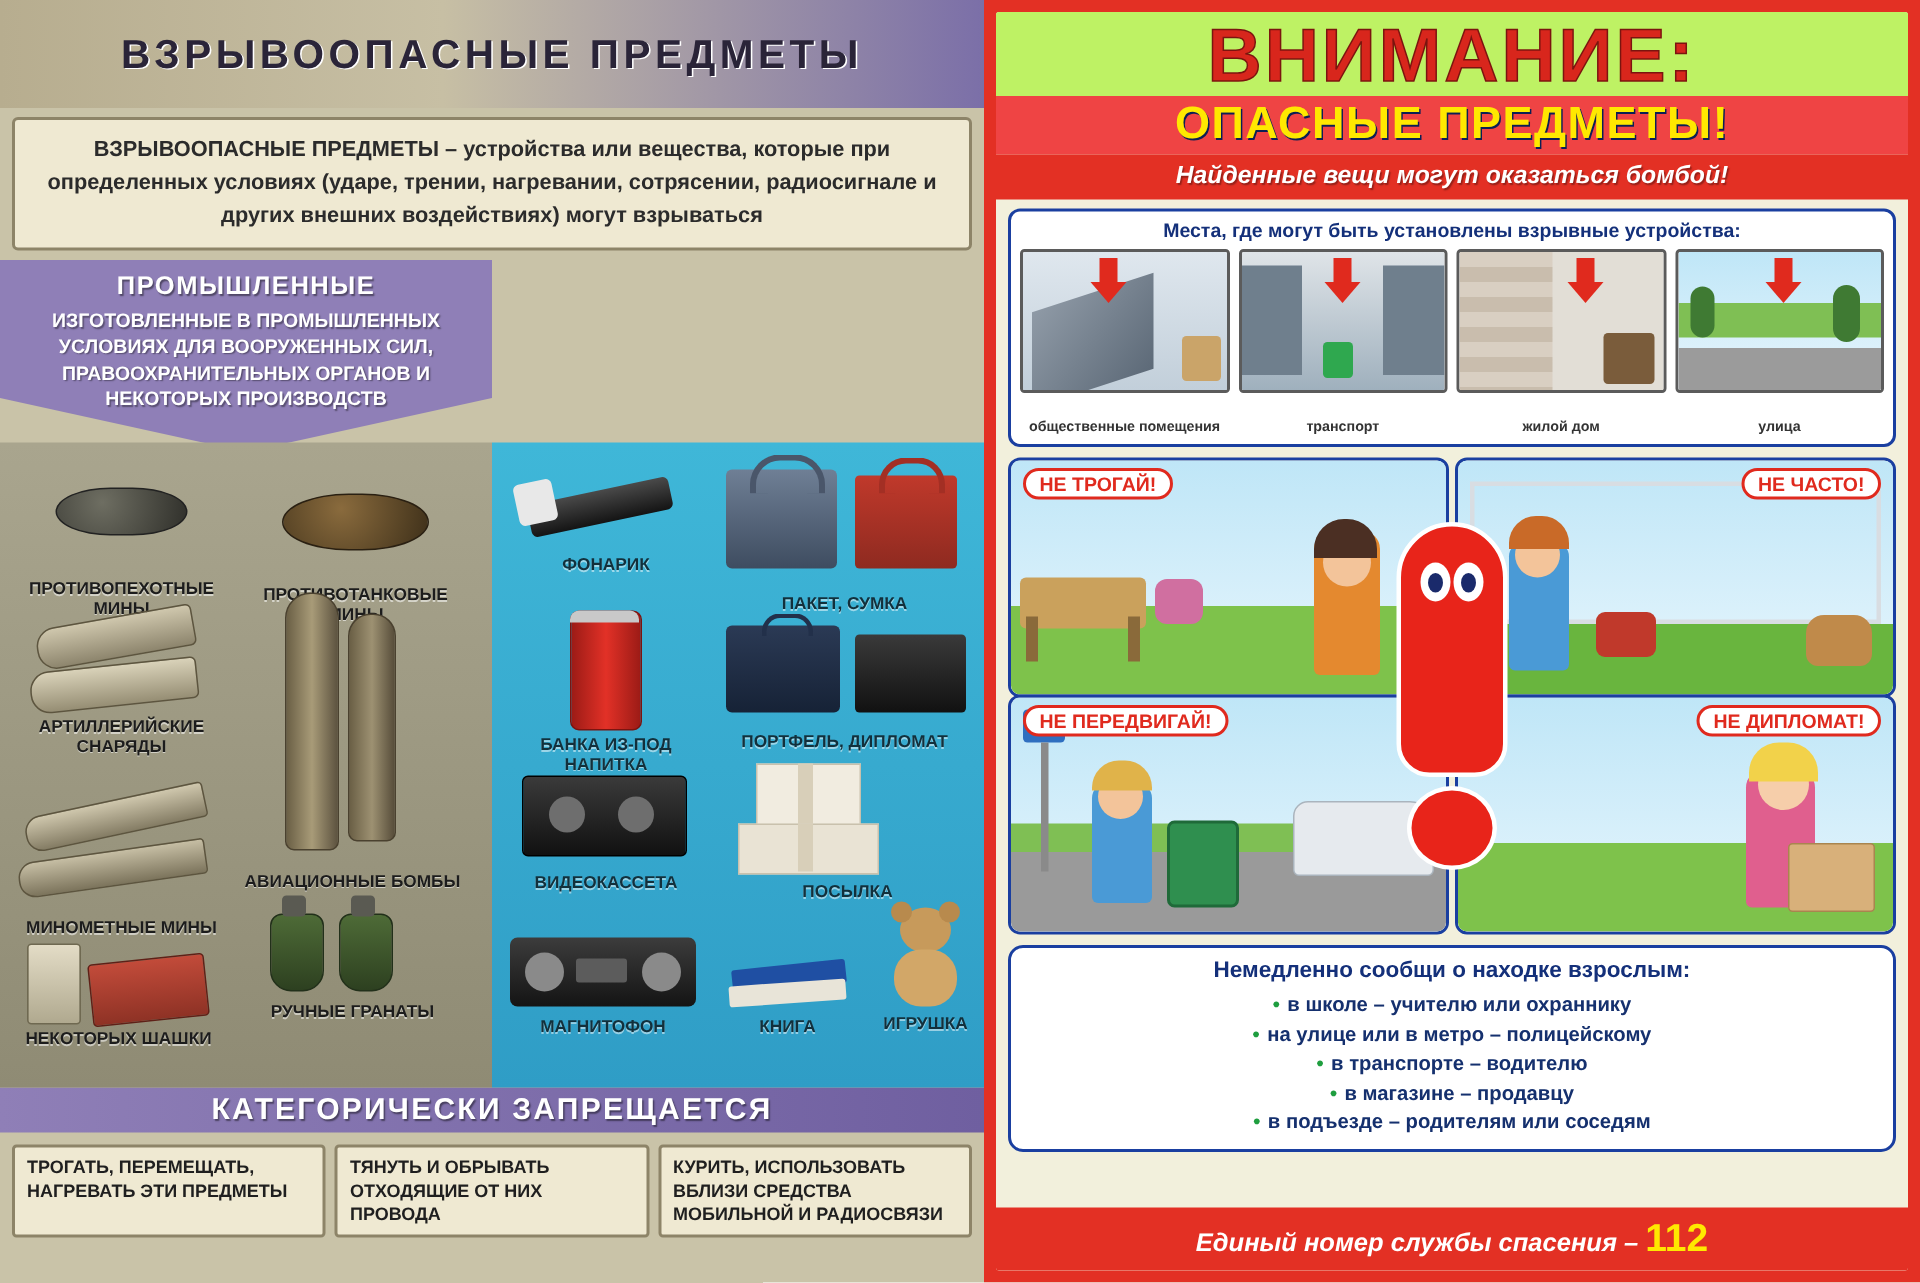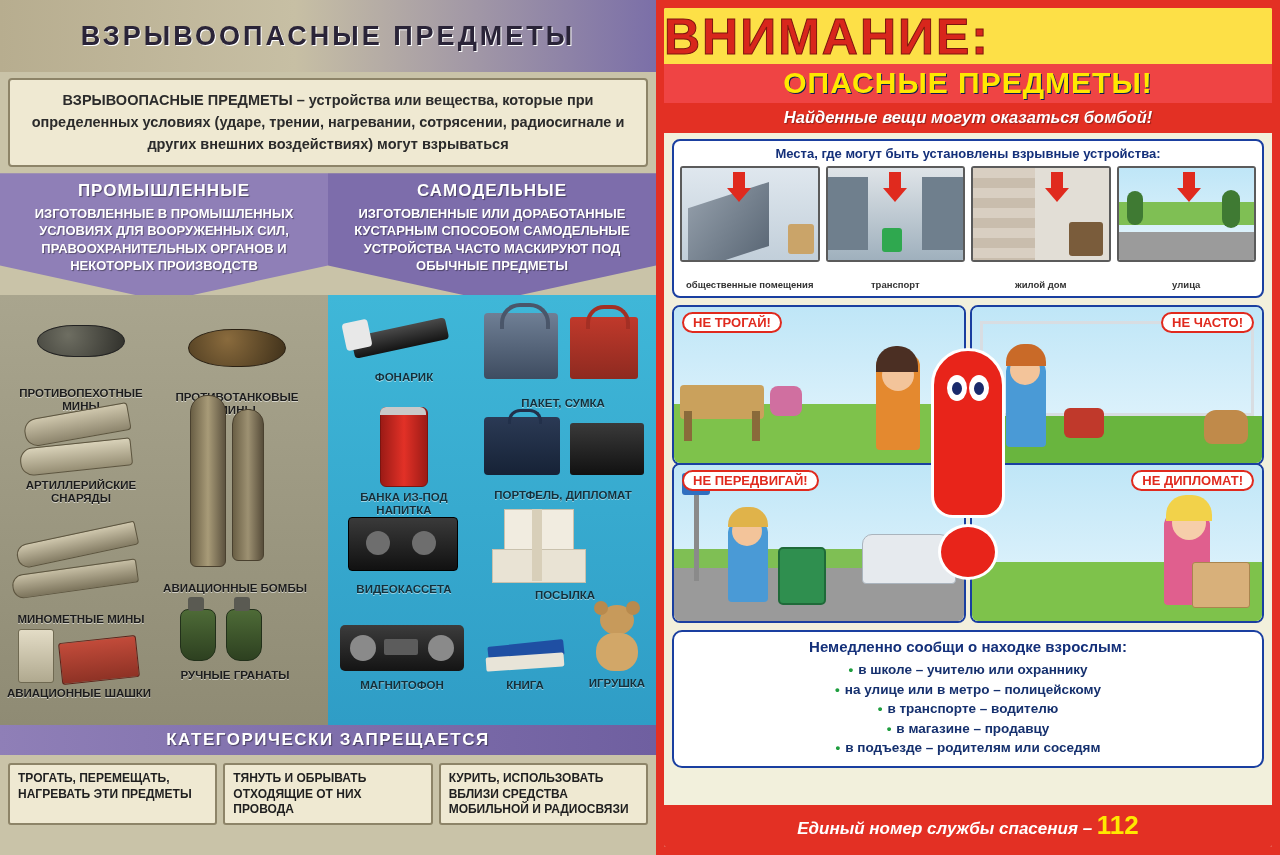--- a/index.html
+++ b/index.html
@@ -25,29 +25,29 @@
   .gcol{position:relative;width:50%;}
   .gcol.ind{background:linear-gradient(180deg,#a9a58e,#8f8b74);}
   .gcol.home{background:linear-gradient(180deg,#3fb7d8,#2f9dc6);}
   .cellgrid{position:relative;width:100%;height:100%;}
   .cell{position:absolute;text-align:center;}
   .cap{font-size:11.5px;font-weight:bold;color:#1c1c1c;line-height:1.15;text-shadow:0 1px 0 rgba(255,255,255,.55);}
   .gcol.home .cap{color:#12303c;text-shadow:0 1px 0 rgba(255,255,255,.5);}
   .obj{margin:0 auto 2px auto;}
 
   .pl-ban{height:30px;background:linear-gradient(90deg,#8f7fb7,#6f5fa0);display:flex;align-items:center;justify-content:center;}
-  .pl-ban span{color:#fff;font-size:17px;font-weight:bold;letter-spacing:1.5px;text-shadow:1px 1px 1px rgba(0,0,0,.45);}
+  .pl-ban span{color:#fff;font-size:20px;font-weight:bold;letter-spacing:1.5px;text-shadow:1px 1px 1px rgba(0,0,0,.45);}
   .pl-bottom{display:flex;gap:6px;padding:8px;height:78px;box-sizing:border-box;}
   .bbox{flex:1;background:#efe9d2;border:2px solid #8d8468;border-radius:3px;padding:6px 8px;
         font-size:12px;font-weight:bold;color:#1f1f1f;line-height:1.3;}
 
   
   .poster-right{position:relative;width:624px;height:855px;background:#e33024;overflow:hidden;}
   .pr-inner{position:absolute;inset:8px;background:#f2f0dc;border-radius:2px;overflow:hidden;}
-  .pr-head{background:#fde047;padding:4px 0 2px 0;text-align:left;}
+  .pr-head{background:#bef264;padding:4px 0 2px 0;text-align:center;}
   .pr-head .l1{font-size:50px;font-weight:bold;color:#d8261c;letter-spacing:2px;line-height:1;
                -webkit-text-stroke:1px #7b140f;}
   .pr-head2{background:#ef4444;padding:3px 0 4px 0;text-align:center;}
   .pr-head2 .l2{font-size:30px;font-weight:bold;color:#ffe800;letter-spacing:1px;line-height:1.05;text-shadow:1px 1px 0 #0b1f55;}
   .pr-sub{background:#e33024;text-align:center;padding:5px 0 6px 0;}
   .pr-sub span{color:#fff;font-size:16.5px;font-weight:bold;font-style:italic;text-shadow:1px 1px 1px rgba(0,0,0,.35);}
 
   .pr-places{margin:6px 8px 0 8px;background:#ffffff;border:2px solid #1a3fa0;border-radius:8px;padding:5px 6px 6px 6px;}
   .pr-places h4{margin:0 0 5px 0;text-align:center;font-size:13px;color:#14307a;font-weight:bold;}
   .places-row{display:flex;gap:6px;}
@@ -102,26 +102,20 @@
 
     <div class="pl-def">ВЗРЫВООПАСНЫЕ ПРЕДМЕТЫ – устройства или вещества, которые при определенных условиях (ударе, трении, нагревании, сотрясении, радиосигнале и других внешних воздействиях) могут взрываться</div>
 
     <div class="pl-cols">
       <div class="pl-col ind">
         <div class="inner">
           <h3>ПРОМЫШЛЕННЫЕ</h3>
           <p>ИЗГОТОВЛЕННЫЕ В ПРОМЫШЛЕННЫХ УСЛОВИЯХ ДЛЯ ВООРУЖЕННЫХ СИЛ, ПРАВООХРАНИТЕЛЬНЫХ ОРГАНОВ И НЕКОТОРЫХ ПРОИЗВОДСТВ</p>
         </div>
       </div>
-      <div class="pl-col home">
-        <div class="inner">
-          <h3>САМОДЕЛЬНЫЕ</h3>
-          <p>ИЗГОТОВЛЕННЫЕ ИЛИ ДОРАБОТАННЫЕ КУСТАРНЫМ СПОСОБОМ САМОДЕЛЬНЫЕ УСТРОЙСТВА ЧАСТО МАСКИРУЮТ ПОД ОБЫЧНЫЕ ПРЕДМЕТЫ</p>
-        </div>
-      </div>
     </div>
 
     <div class="pl-grid">
 
       <div class="gcol ind">
         <div class="cellgrid">
 
           <div class="cell" style="left:6px;top:18px;width:150px;">
             <div class="obj" style="width:92px;height:60px;">
               <div style="width:86px;height:30px;background:radial-gradient(circle at 35% 30%,#6e6e62,#2f2f2a);border-radius:50%/60%;margin:12px auto 0;border:1px solid #222;"></div>
@@ -158,21 +152,21 @@
               <div style="position:absolute;left:72px;top:14px;width:30px;height:150px;background:linear-gradient(90deg,#6a5f45,#9d9172,#574d3a);border-radius:15px 15px 6px 6px;border:1px solid #4a412f;"></div>
             </div>
             <div class="cap">АВИАЦИОННЫЕ БОМБЫ</div>
           </div>
 
           <div class="cell" style="left:4px;top:328px;width:150px;">
             <div class="obj" style="height:62px;position:relative;">
               <div style="position:absolute;left:14px;top:6px;width:34px;height:52px;background:linear-gradient(180deg,#e3dcc6,#b0a98f);border-radius:3px;border:1px solid #6f6951;"></div>
               <div style="position:absolute;left:56px;top:16px;width:76px;height:40px;background:linear-gradient(180deg,#c24b3a,#8e3225);border-radius:3px;border:1px solid #5f2017;transform:rotate(-6deg);"></div>
             </div>
-            <div class="cap">АВИАЦИОННЫЕ ШАШКИ</div>
+            <div class="cap">НЕКОТОРЫХ ШАШКИ</div>
           </div>
 
           <div class="cell" style="left:160px;top:300px;width:150px;">
             <div class="obj" style="height:72px;position:relative;">
               <div style="position:absolute;left:20px;top:14px;width:34px;height:50px;background:linear-gradient(180deg,#4e6b37,#2d4020);border-radius:8px 8px 14px 14px;border:1px solid #22301a;"></div>
               <div style="position:absolute;left:28px;top:2px;width:16px;height:14px;background:#5a5a52;border-radius:3px;"></div>
               <div style="position:absolute;left:66px;top:14px;width:34px;height:50px;background:linear-gradient(180deg,#4e6b37,#2d4020);border-radius:8px 8px 14px 14px;border:1px solid #22301a;"></div>
               <div style="position:absolute;left:74px;top:2px;width:16px;height:14px;background:#5a5a52;border-radius:3px;"></div>
             </div>
             <div class="cap">РУЧНЫЕ ГРАНАТЫ</div>

